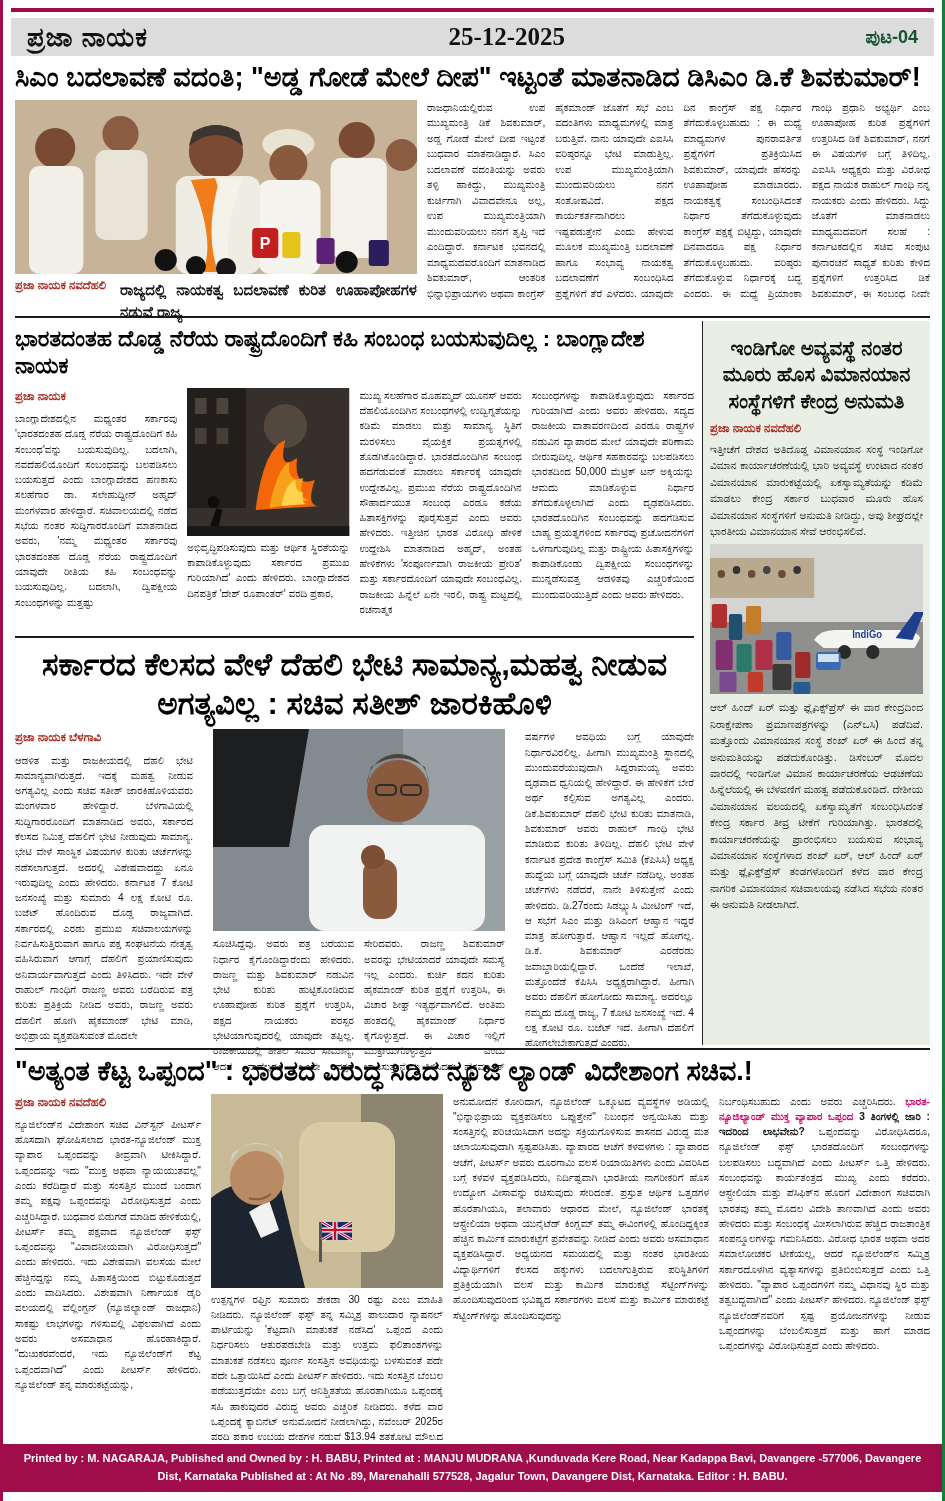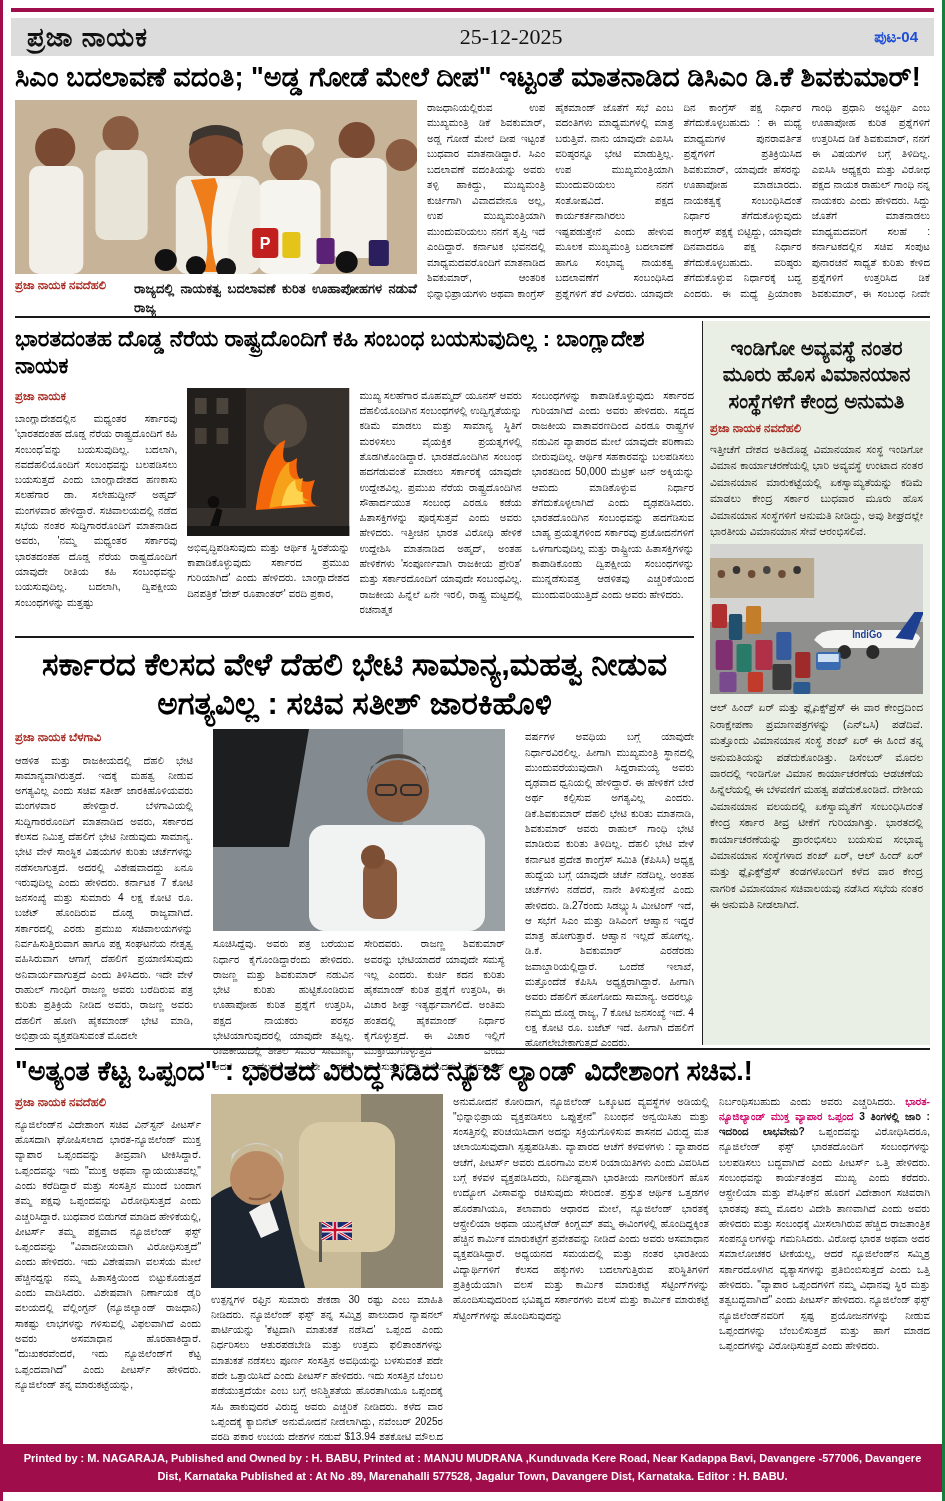--- a/index.html
+++ b/index.html
@@ -2,31 +2,31 @@
 <html><head>
 <meta charset="utf-8">
 <style>
   html,body{margin:0;padding:0;background:#ffffff;}
   .page{width:945px;height:1501px;background:#fff;position:relative;overflow:hidden;
         font-family:"Liberation Sans",sans-serif;color:#111;
         border-left:3px solid #a00d4b;border-right:3px solid #15803d;box-sizing:border-box;}
   .topline{height:4px;background:#a00d4b;margin:8px 8px 6px 8px;}
   .masthead{margin:0 8px;background:#dcdcdc;height:38px;display:flex;align-items:center;padding:0 16px;}
   .m-title{font-size:26px;font-weight:800;letter-spacing:1px;}
-  .m-date{flex:1;text-align:center;font-size:22px;font-weight:400;font-family:"Liberation Serif",serif;}
-  .m-page{font-size:15px;font-weight:800;color:#1d4ed8;}
+  .m-date{flex:1;text-align:center;font-size:25px;font-weight:700;font-family:"Liberation Serif",serif;}
+  .m-page{font-size:18px;font-weight:800;color:#14532d;}
   .hl{font-weight:800;color:#000;margin:5px 12px;line-height:1.25;}
   .hl1{font-size:27px;}
   .hl4{font-size:27px;}
   .art1{display:flex;margin:2px 12px 4px 12px;height:212px;}
   .a1-left{width:402px;flex:none;}
   .a1-left svg{display:block;width:402px;height:174px;}
   .cap-row{display:flex;margin-top:5px;align-items:flex-start;}
   .byline{color:#a8261d;font-weight:800;font-size:11.5px;white-space:nowrap;}
-  .cap-text{font-size:13px;font-weight:700;text-align:justify;margin-left:28px;line-height:1.5;}
+  .cap-text{font-size:15px;font-weight:700;text-align:justify;margin-left:14px;line-height:1.5;}
   .a1-body{flex:1;margin-left:10px;column-count:4;column-gap:10px;
            font-size:10.2px;text-align:justify;line-height:1.52;overflow:hidden;height:208px;}
   .rule{border:0;border-top:2px solid #1a1a1a;margin:3px 12px;}
   .mainwrap{display:flex;margin:0 12px;height:724px;}
   .left-main{width:688px;flex:none;padding-right:8px;border-right:1.5px solid #222;box-sizing:border-box;}
   .hl2{font-size:22px;margin:4px 0 8px 0;}
   .grid4{display:grid;grid-template-columns:1fr 1fr 1fr 1fr;gap:10px;font-size:10.2px;
          text-align:justify;line-height:1.5;overflow:hidden;}
   .art2{height:244px;}
   .art2 .col{overflow:hidden;}

